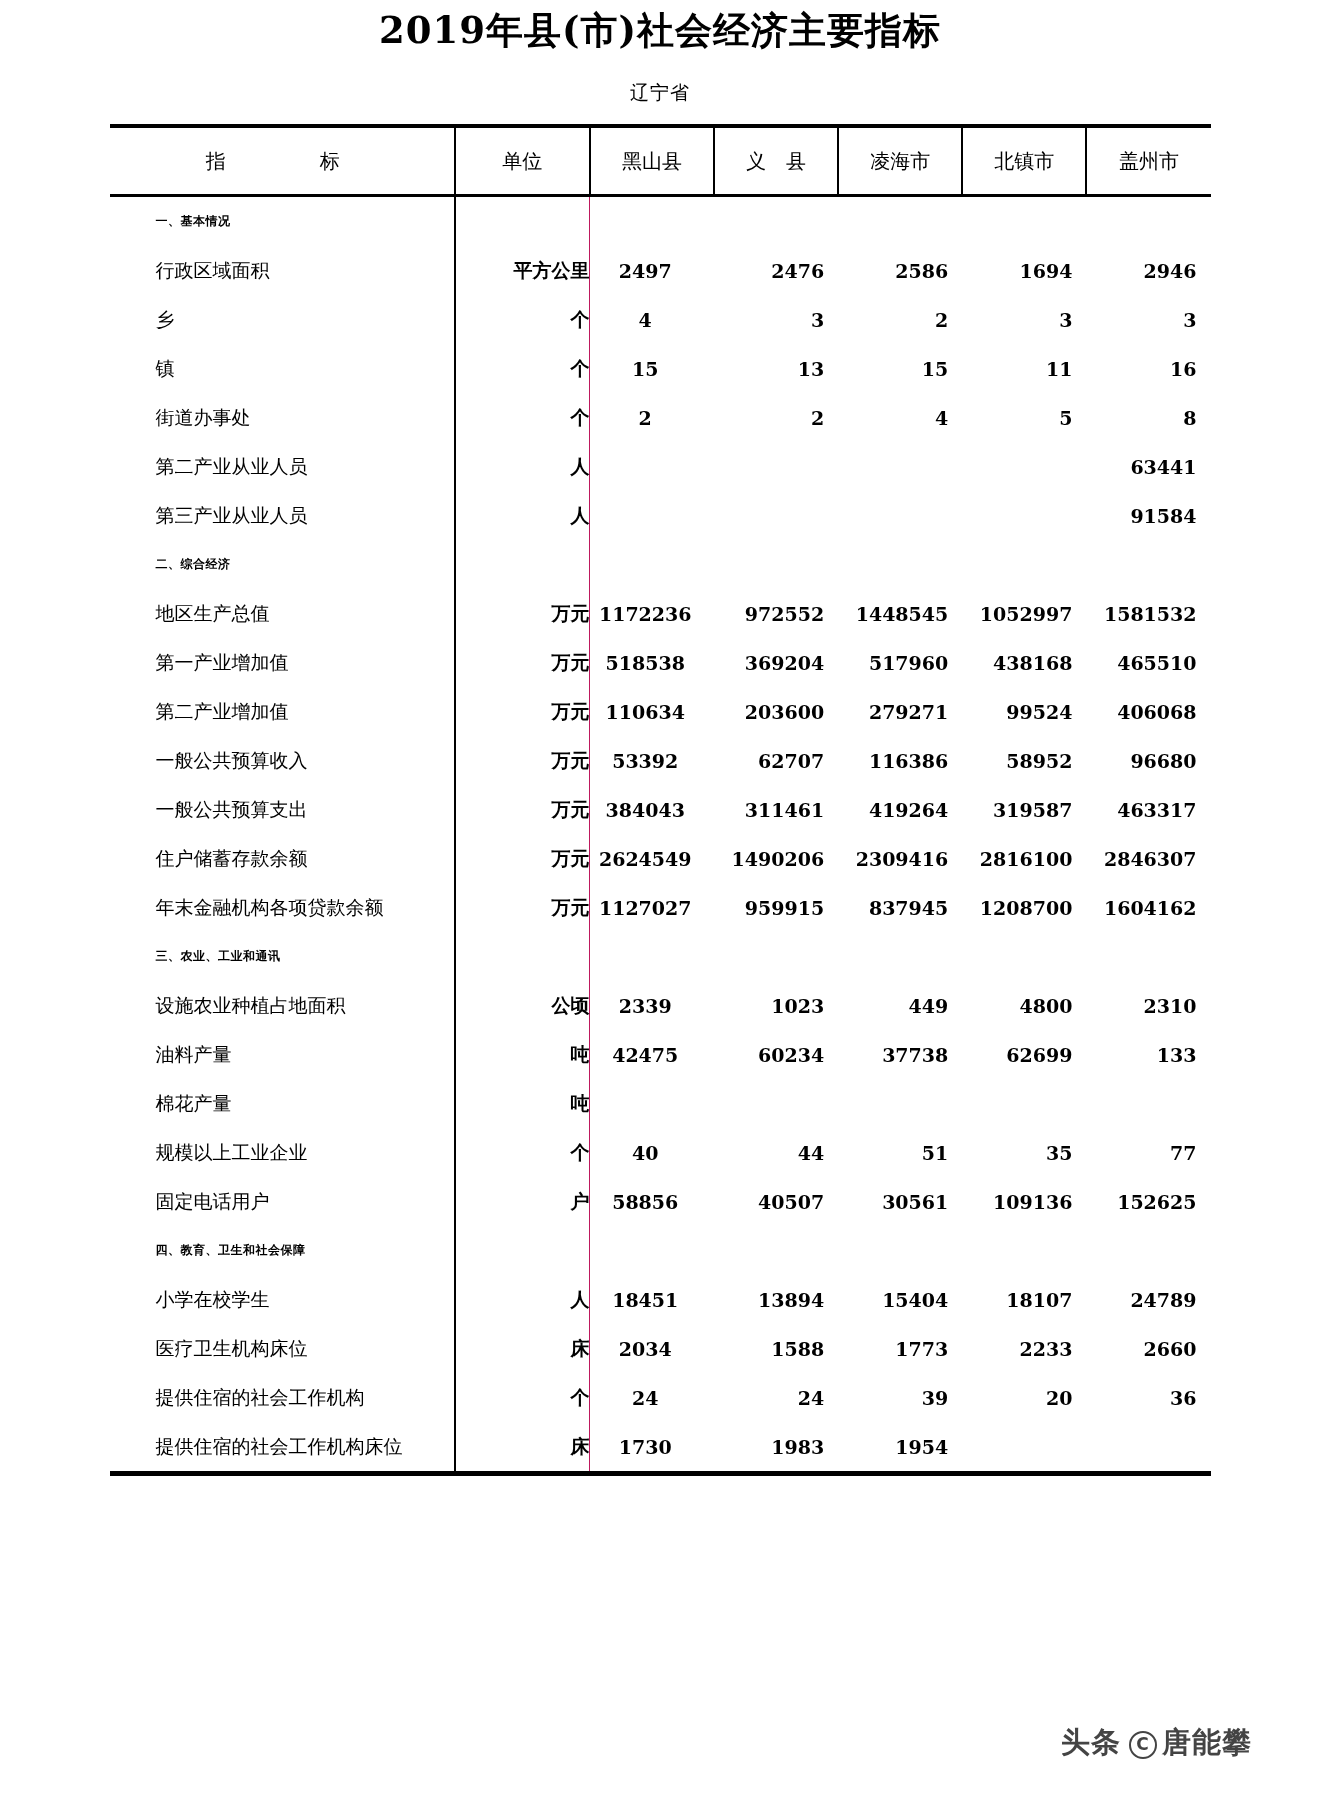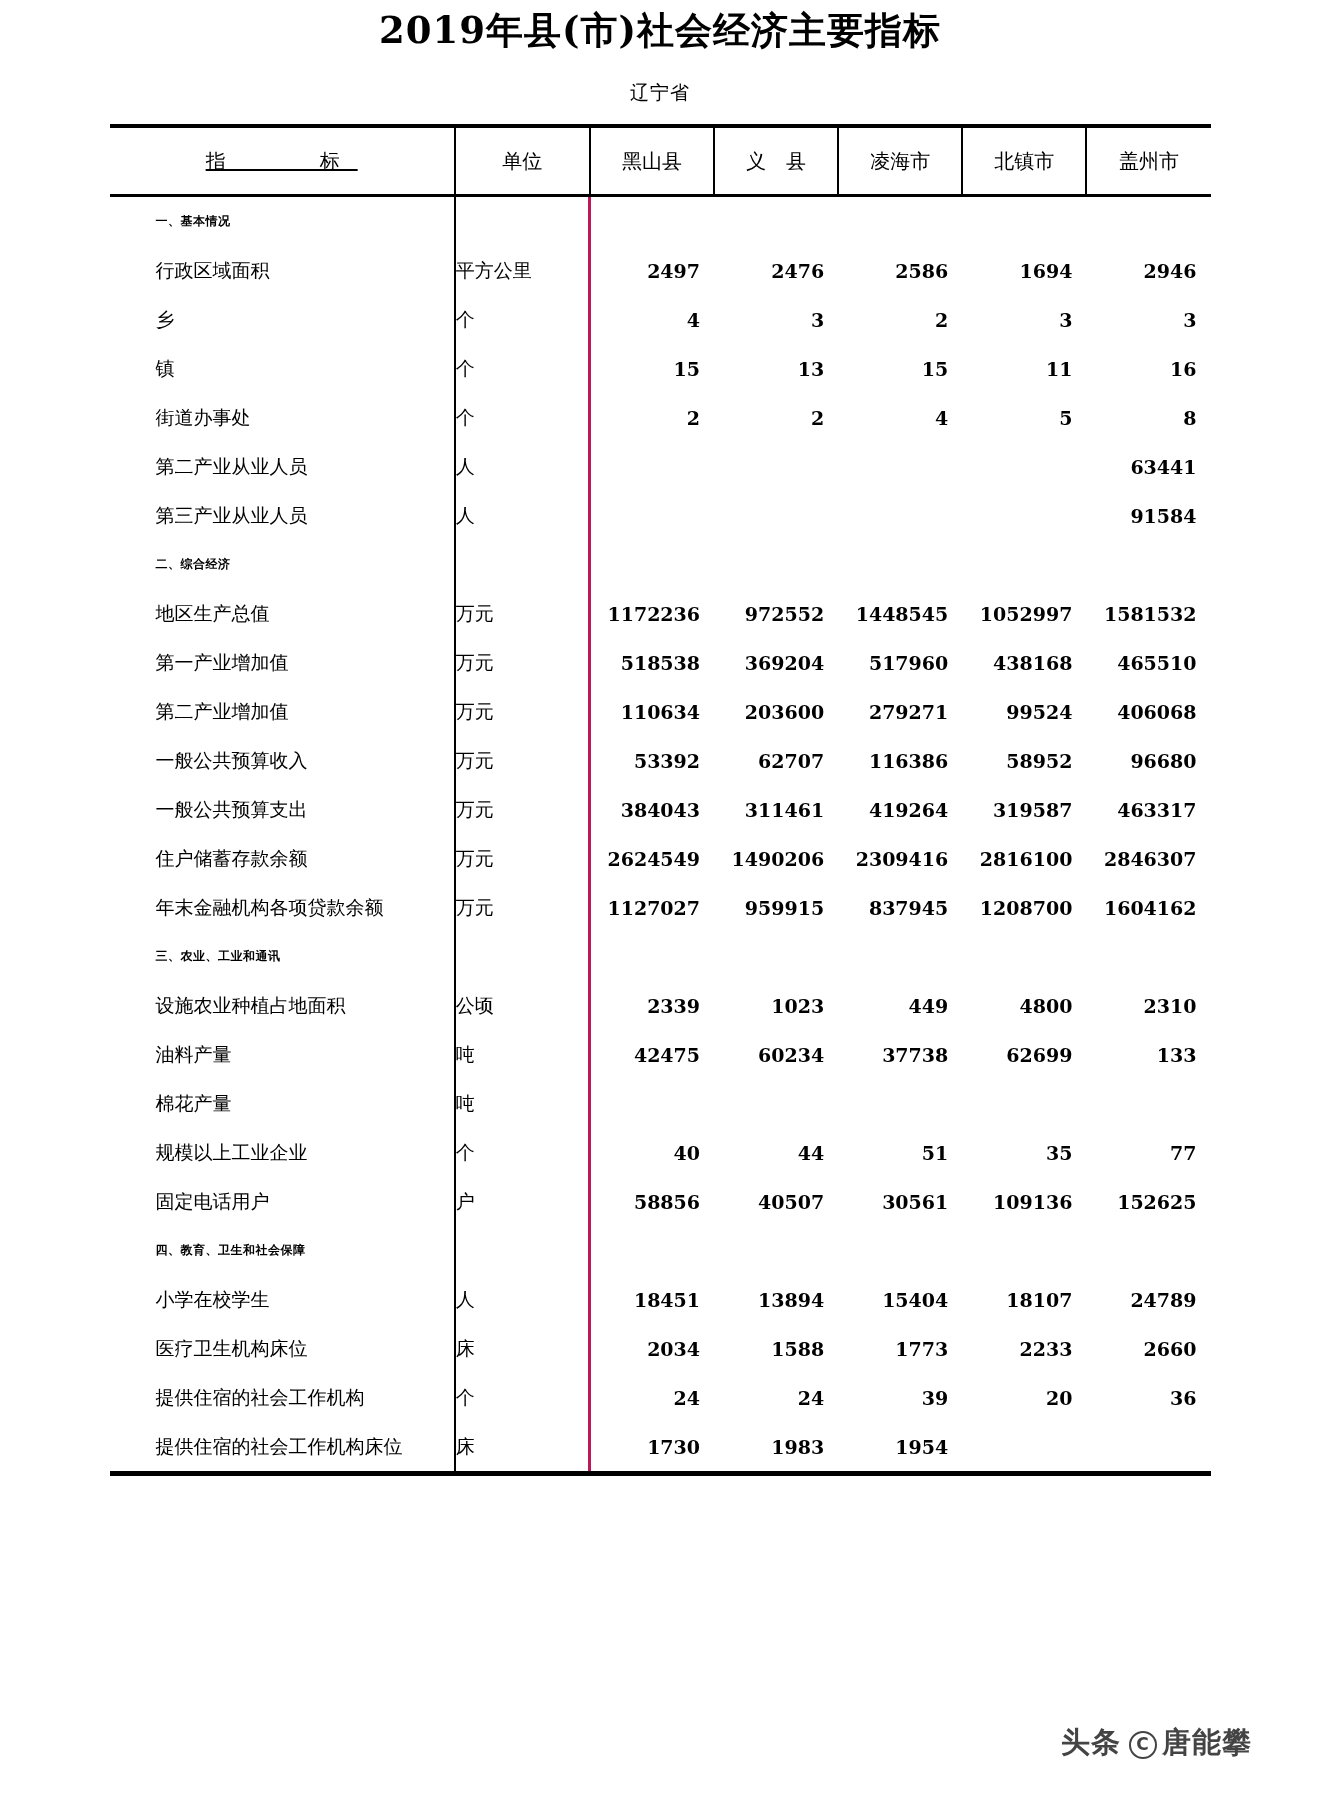--- a/index.html
+++ b/index.html
@@ -58,47 +58,48 @@
     border-top: 4px solid #000;
     border-bottom: 3px solid #000;
     padding: 0;
   }
   table.stat thead th:first-child {
     border-left: none;
   }
   .th-ind {
     letter-spacing: 18px;
     padding-left: 18px;
-    text-decoration: underline;
   }
   table.stat tbody td {
     font-size: 19px;
     height: 49px;
     padding: 0;
     vertical-align: middle;
     border-left: 2px solid #000;
   }
   table.stat tbody td.ind {
     border-left: none;
     padding-left: 46px;
     text-align: left;
     white-space: nowrap;
   }
   table.stat tbody td.unit {
-    text-align: left;
+    text-align: right;
+    font-weight: bold;
   }
   table.stat tbody td.val {
     text-align: right;
     padding-right: 14px;
     border-left: none;
     font-weight: 700;
     font-family: "DejaVu Serif", "Liberation Serif", serif;
   }
   table.stat tbody td.val.firstval {
-    border-left: 3px solid #be185d;
+    border-left: 1px solid #be185d;
+    text-align: center;
   }
   tr.section td.ind {
     font-weight: 700;
     padding-left: 4px;
     font-size: 12px;
     letter-spacing: 0.5px;
   }
   tr.section td.unit,
   tr.section td.val {
     

